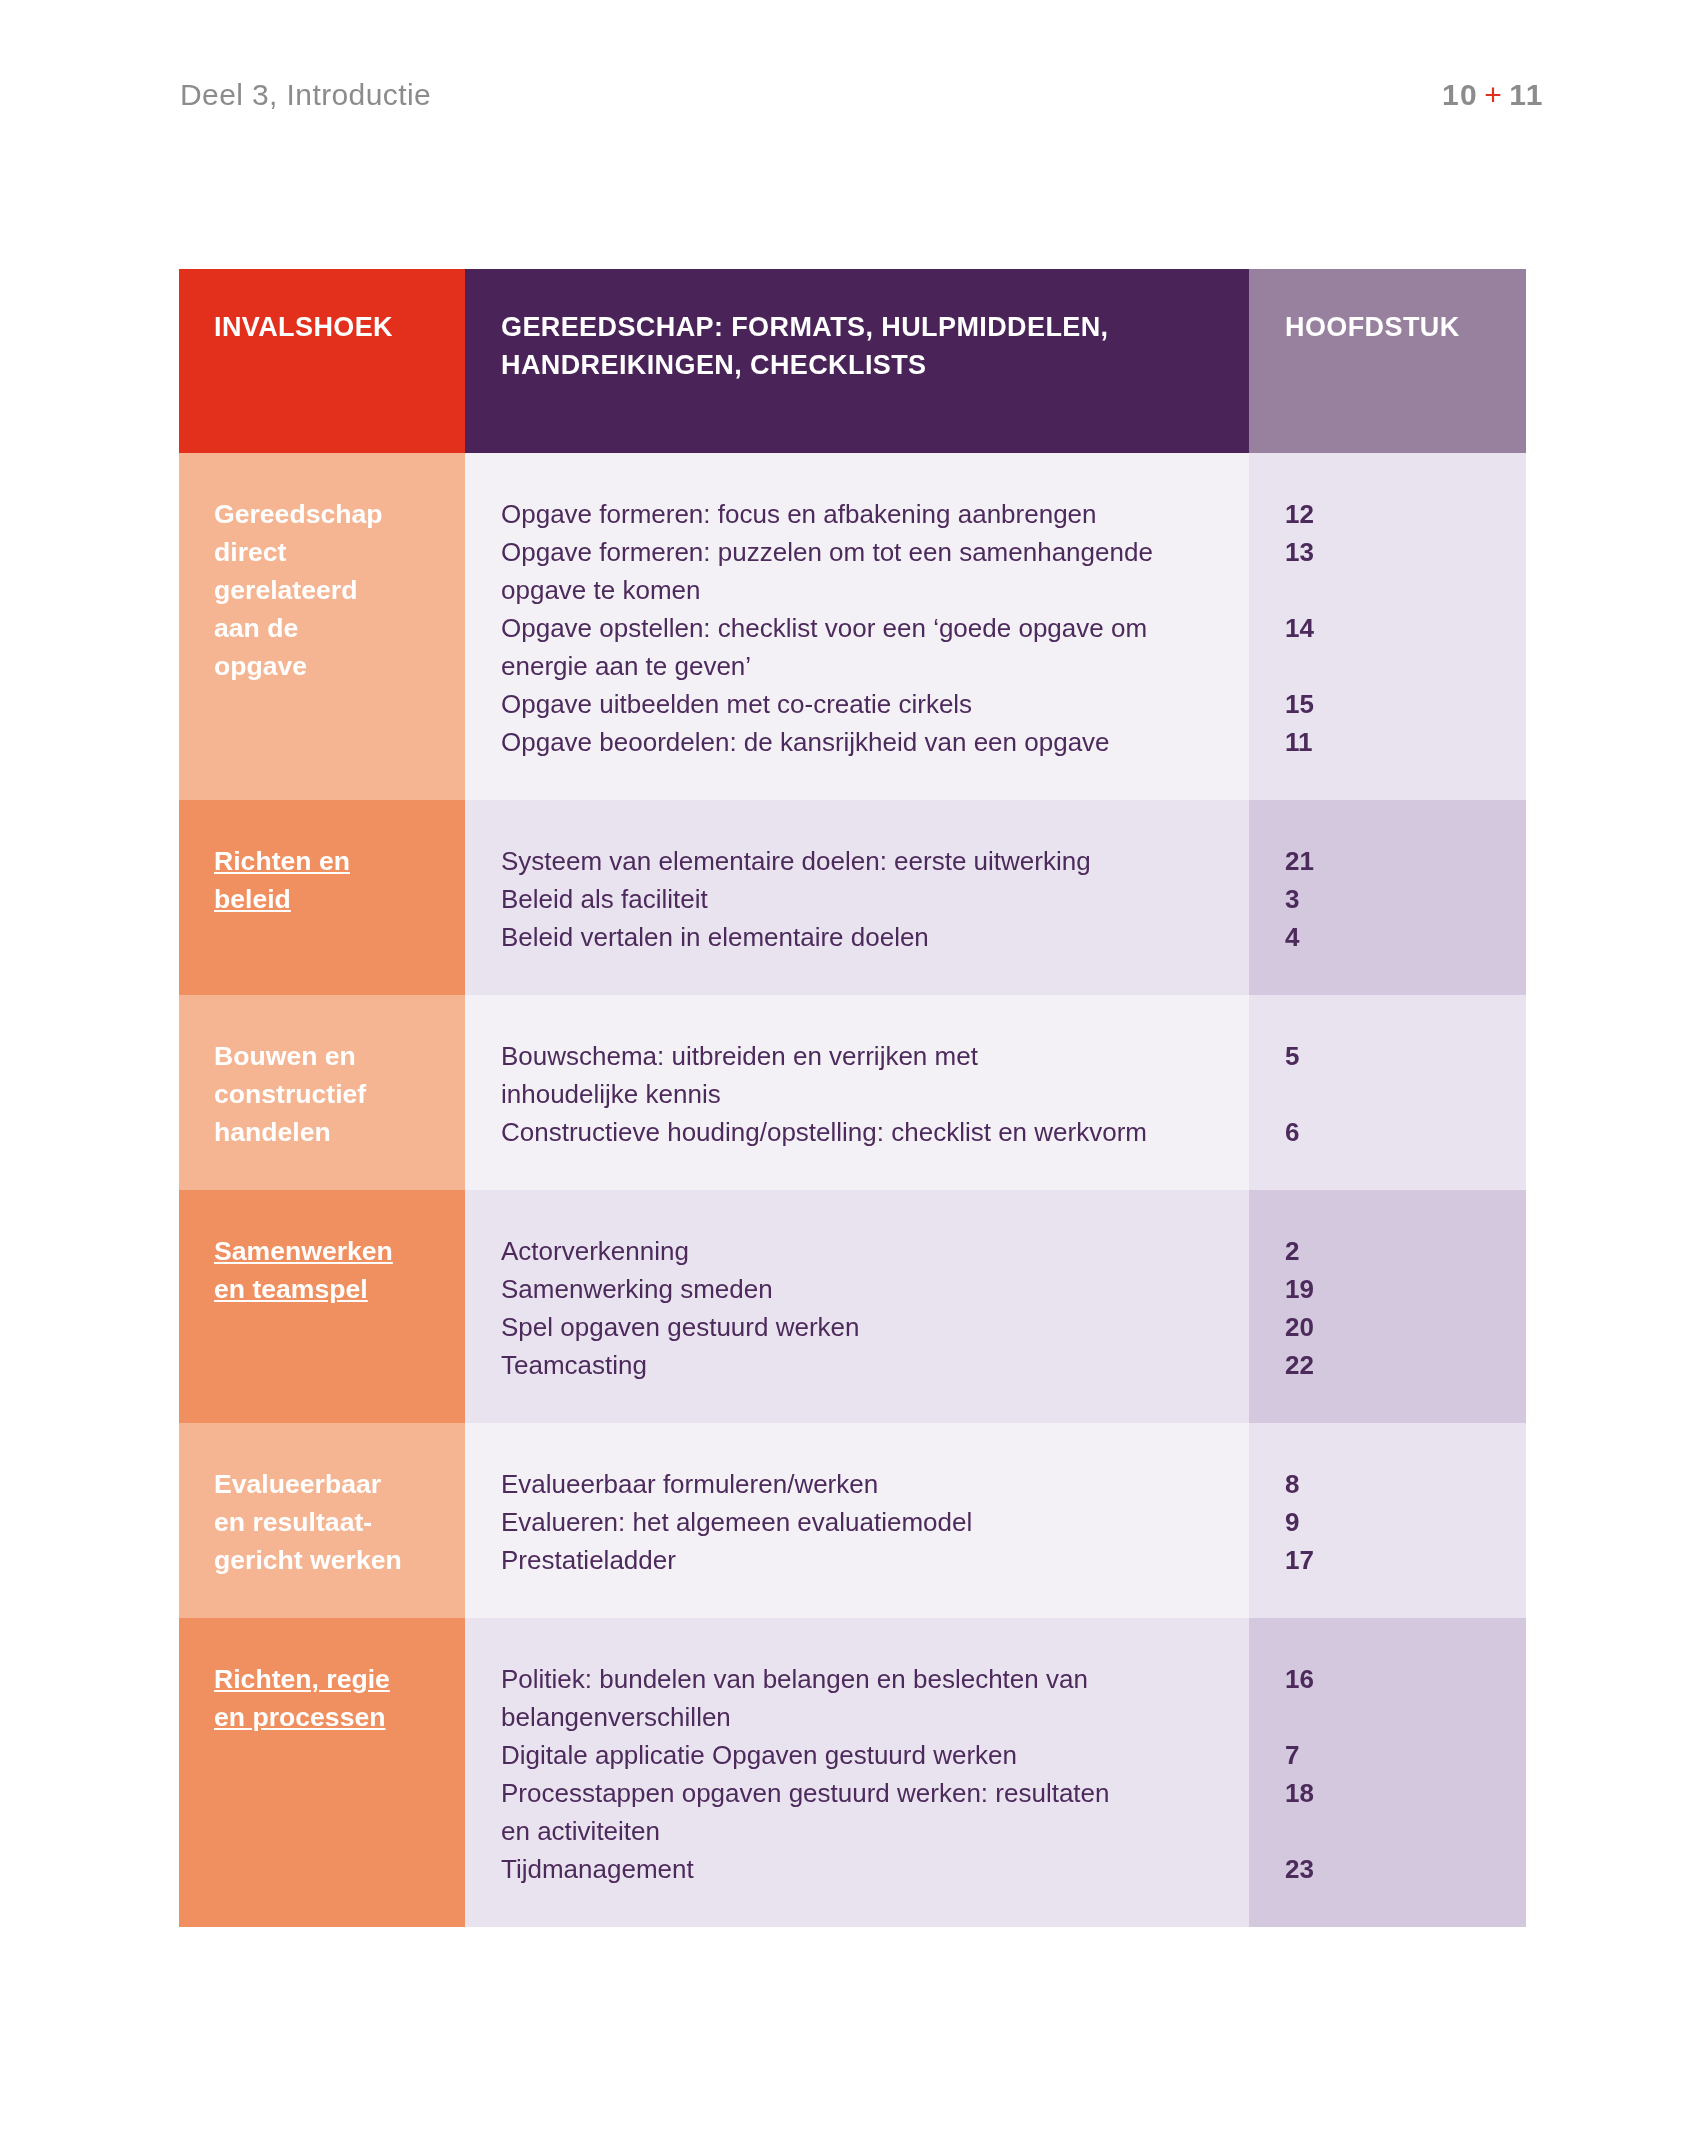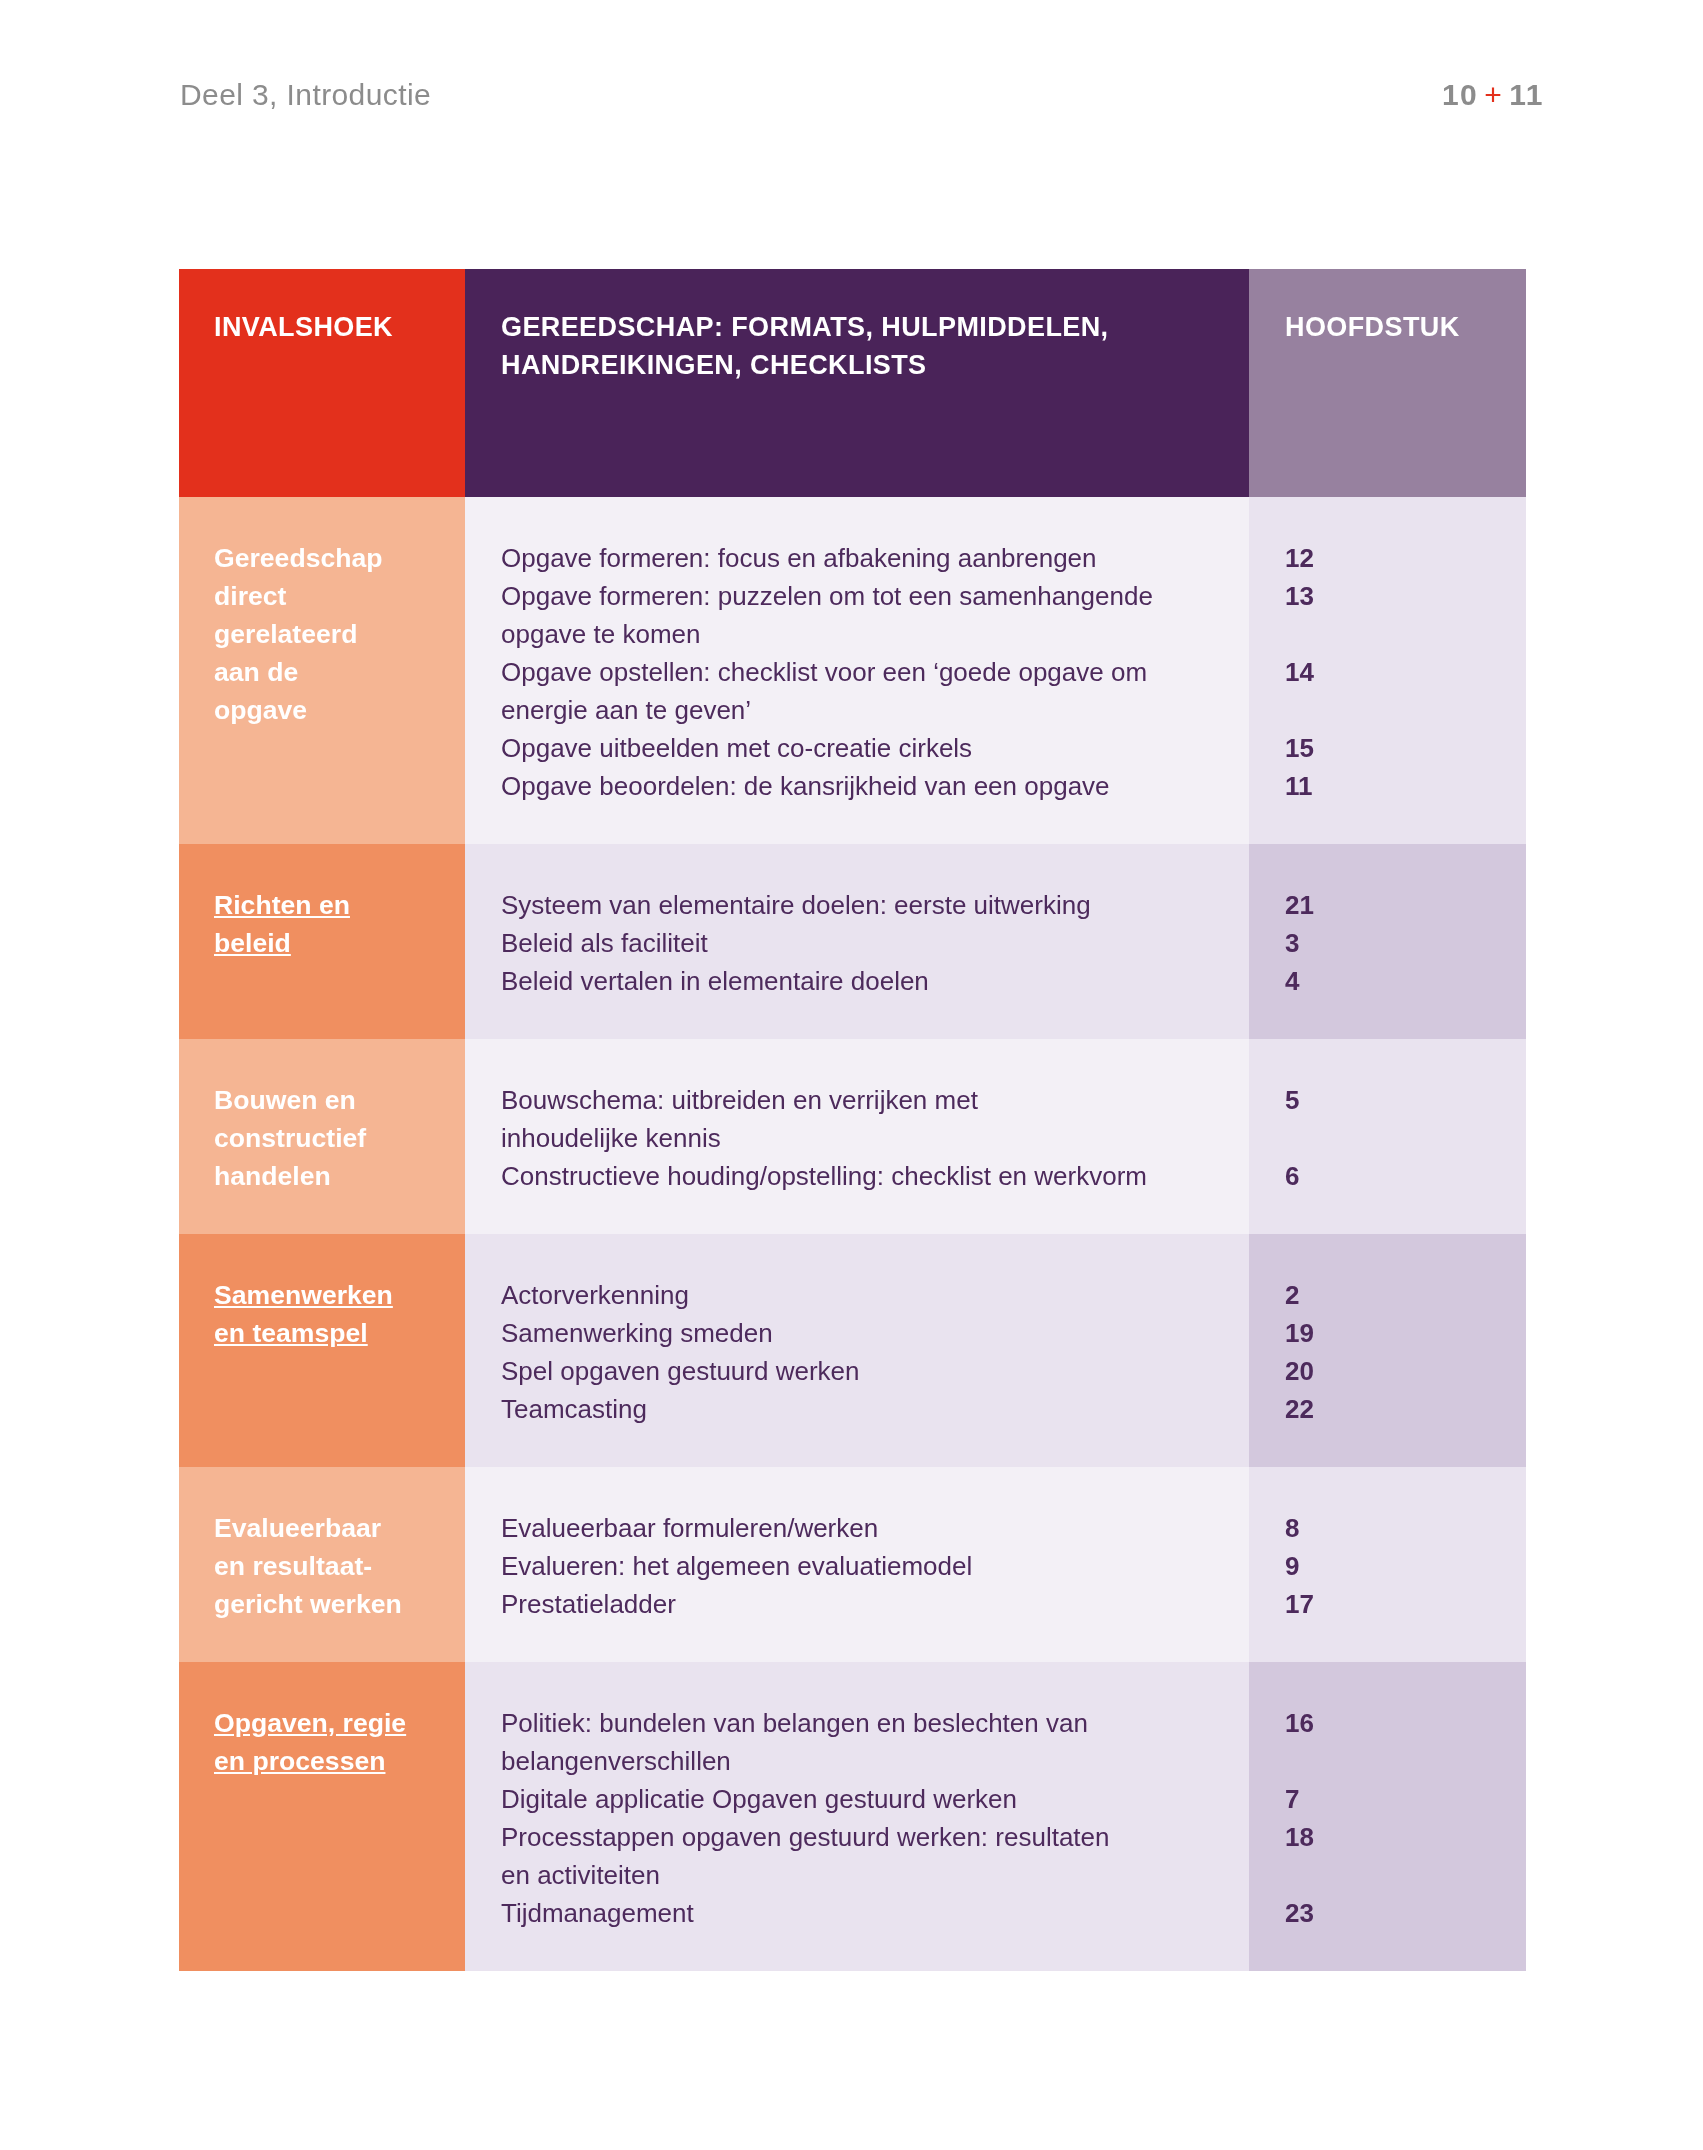--- a/index.html
+++ b/index.html
@@ -18,21 +18,21 @@
     display: flex; justify-content: space-between; align-items: baseline;
     font-size: 30px; color: var(--text-gray);
   }
   .crumb { font-weight: 400; letter-spacing: 0.4px; }
   .pagenums { font-weight: 700; letter-spacing: 1.5px; }
   .pagenums .plus { color: var(--header-red); font-weight: 400; padding: 0 6px; }
 
   
   .toc { position: absolute; left: 179px; top: 269px; width: 1347px; }
 
-  .thead { display: grid; grid-template-columns: 286px 784px 277px; height: 228px; }
+  .thead { display: grid; grid-template-columns: 286px 784px 277px; height: 184px; }
   .th {
     box-sizing: border-box; padding-top: 39px;
     color: #ffffff; font-weight: 700; font-size: 27px;
     line-height: 38px; letter-spacing: 0.4px; white-space: pre-line;
   }
   .th1 { background: var(--header-red);    padding-left: 35px; }
   .th2 { background: var(--header-purple); padding-left: 36px; padding-right: 30px; }
   .th3 { background: var(--header-mauve);  padding-left: 36px; }
 
   .section { display: grid; grid-template-columns: 286px 1061px; }
@@ -185,21 +185,21 @@
           <div class="num">9</div>
         </div>
       <div class="entry">
           <div class="txt">Prestatieladder</div>
           <div class="num">17</div>
         </div>
     </div>
   </div>
 
   <div class="section dark">
-    <div class="rowtitle">Opgaven, regie
+    <div class="rowtitle">Richten, regie
 en processen</div>
     <div class="content">
       <div class="entry">
           <div class="txt">Politiek: bundelen van belangen en beslechten van
 belangenverschillen</div>
           <div class="num">16</div>
         </div>
       <div class="entry">
           <div class="txt">Digitale applicatie Opgaven gestuurd werken</div>
           <div class="num">7</div>

